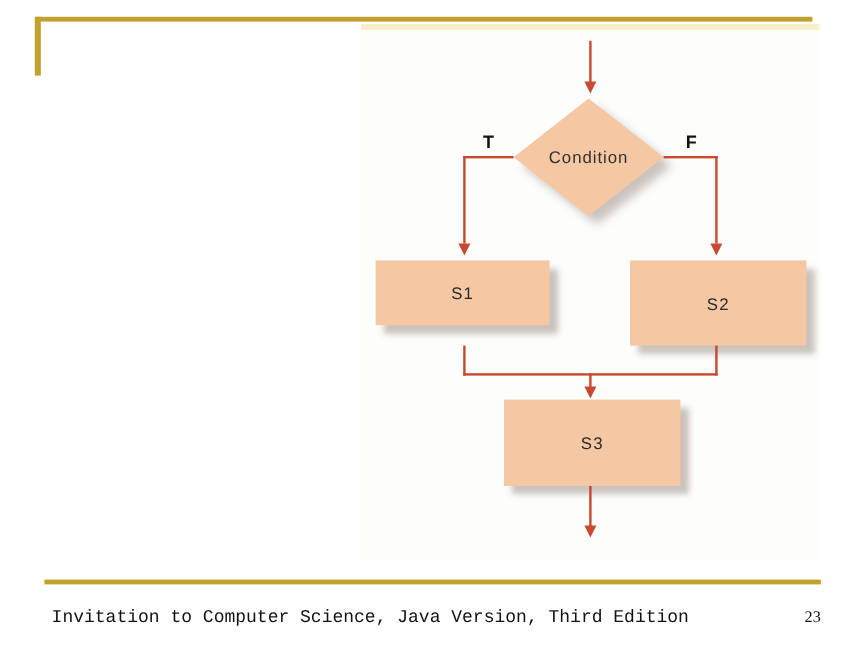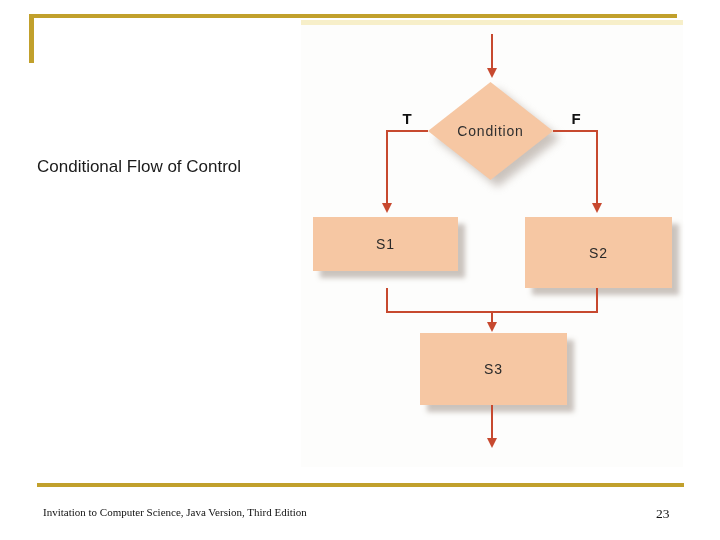--- a/index.html
+++ b/index.html
@@ -67,38 +67,37 @@
   .shape-label { font-size:14px; letter-spacing:1px; color:#2A2A2A; }
   .cond-label  { font-size:14px; letter-spacing:0.8px; color:#2F2F2F; }
 
   .branch-label { font-size:15px; font-weight:bold; color:#111; width:18px; text-align:center; }
   .t-label { left:398px; top:110px; }
   .f-label { left:567px; top:110px; }
 
   
   .footer-text {
     left:43px; top:506px;
-    font-family:Liberation Serif, serif;
-    font-size:11px; color:#121212;
+    font-family:Liberation Mono, monospace;
+    font-size:15px; color:#121212;
   }
   .page-number {
-    left:656px; top:506px; width:28px; text-align:left;
+    left:656px; top:506px; width:28px; text-align:right;
     font-family:"Liberation Serif", serif;
     font-size:13.5px; color:#121212;
   }
 </style>
 </head>
 <body>
 
 <div class="abs rule-top"></div>
 <div class="abs rule-corner"></div>
 <div class="abs rule-bottom"></div>
 
 <div class="abs title-block">
-  <div>Conditional Flow of Control</div>
 </div>
 
 <div class="abs figure-panel"></div>
 
 <div class="abs fline" style="left:491px; top:34px; width:2px; height:35px;"></div>
 <div class="abs arr-down" style="left:487px; top:68px;"></div>
 
 <div class="abs diamond-wrap">
   <div class="abs diamond">
     <span class="cond-label">Condition</span>

